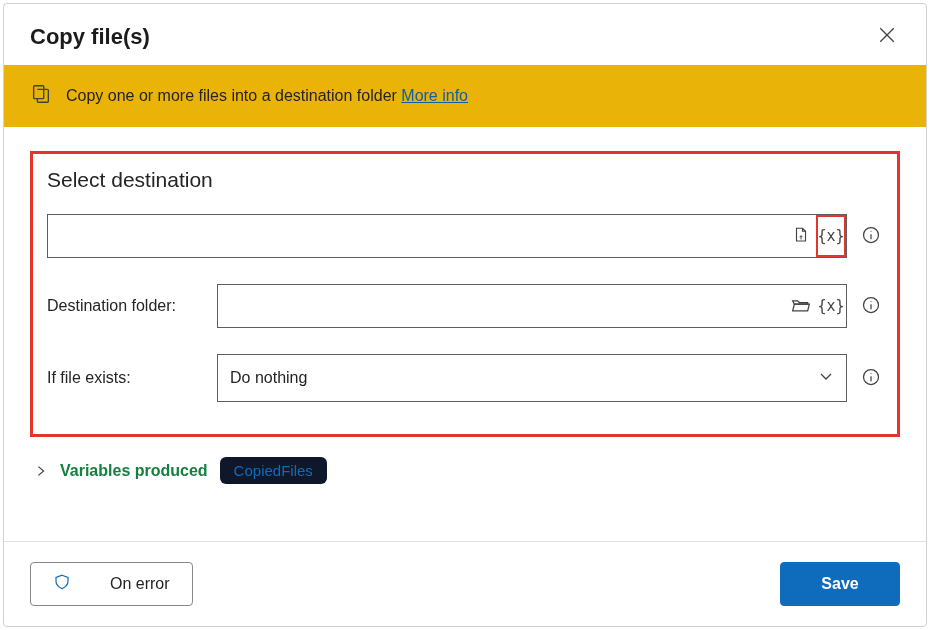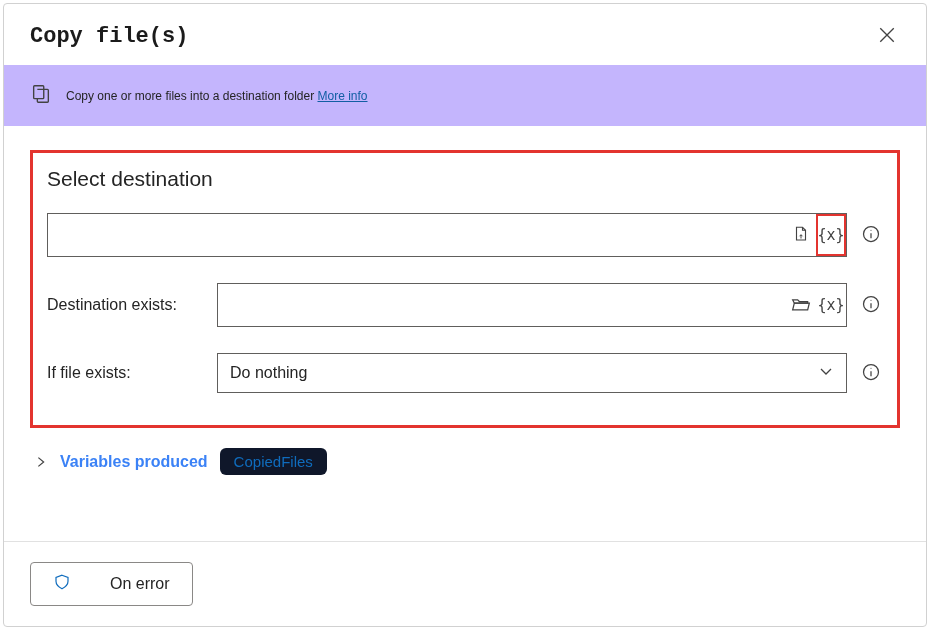--- a/index.html
+++ b/index.html
@@ -18,42 +18,41 @@
       border-radius: 4px;
       display: flex;
       flex-direction: column;
       background: #fff;
     }
     .header {
       display: flex;
       align-items: center;
       justify-content: space-between;
       padding: 18px 26px 14px 26px;
-      font-family: Liberation Mono, monospace;
     }
     .header-title {
       font-size: 22px;
       font-weight: 600;
       color: #1b1b1b;
     }
     .close-btn {
       background: none;
       border: none;
       cursor: pointer;
       padding: 4px;
       color: #424242;
     }
     .info-banner {
-      background: #c4b5fd;
+      background: #eab308;
       padding: 18px 26px;
       display: flex;
       align-items: center;
       gap: 14px;
       color: #242424;
-      font-size: 12px;
+      font-size: 16px;
     }
     .info-banner a {
       color: #115ea3;
       text-decoration: underline;
     }
     .body {
       padding: 24px 26px 10px 26px;
       flex: 1;
     }
     .highlight-box {
@@ -110,21 +109,21 @@
     .inline-icon-btn.var-hl {
       border: 2px solid #e3342f;
       box-sizing: border-box;
     }
     .select-wrap {
       flex: 1;
       display: flex;
       align-items: center;
       justify-content: space-between;
       border: 1px solid #605e5c;
-      height: 40px;
+      height: 48px;
       background: #fff;
       padding: 0 12px;
       cursor: pointer;
     }
     .select-value {
       font-size: 16px;
       color: #242424;
     }
     .info-icon-btn {
       width: 24px;
@@ -144,21 +143,21 @@
       gap: 12px;
       padding-left: 4px;
     }
     .chevron {
       color: #424242;
       display: inline-flex;
     }
     .vars-label {
       font-size: 16px;
       font-weight: 600;
-      color: #3b82f6;
+      color: #15803d;
     }
     .var-chip {
       background: #0f172a;
       color: #0f6cbd;
       border-radius: 6px;
       padding: 5px 14px;
       font-size: 15px;
       font-weight: 400;
     }
     .footer {
@@ -250,21 +249,21 @@
             <svg width="20" height="20" viewBox="0 0 24 24" fill="none" stroke="#424242" stroke-width="1.5">
                 <circle cx="12" cy="12" r="9"></circle>
                 <circle cx="12" cy="7.5" r="0.7" fill="#424242" stroke="none"></circle>
                 <path d="M12 11 v6"></path>
               </svg>
           </span>
         </button>
       </div>
 
       <div class="field-row">
-        <div class="field-label">Destination exists:</div>
+        <div class="field-label">Destination folder:</div>
         <div class="input-wrap">
           <input type="text" style="">
           <button class="inline-icon-btn">
             <span>
               <svg width="20" height="18" viewBox="0 0 24 20" fill="none" stroke="#424242" stroke-width="1.5">
                 <path d="M2 5 h6 l2 2 h10 v2 H4 z"></path>
                 <path d="M4 9 h18 l-2 8 H2 z"></path>
               </svg>
             </span>
           </button>
@@ -321,16 +320,17 @@
   <div class="footer">
     <button class="btn btn-secondary">
       <span>
         <svg width="18" height="18" viewBox="0 0 24 24" fill="none" stroke="#0f6cbd" stroke-width="1.6">
             <path d="M12 3 l8 3 v5 c0 5 -4 8 -8 10 c-4 -2 -8 -5 -8 -10 v-5 z"></path>
           </svg>
       </span>
       <span>On error</span>
     </button>
     <div class="footer-right">
+      <button class="btn btn-primary">Save</button>
     </div>
   </div>
 
 </div>
 
 </body></html>

